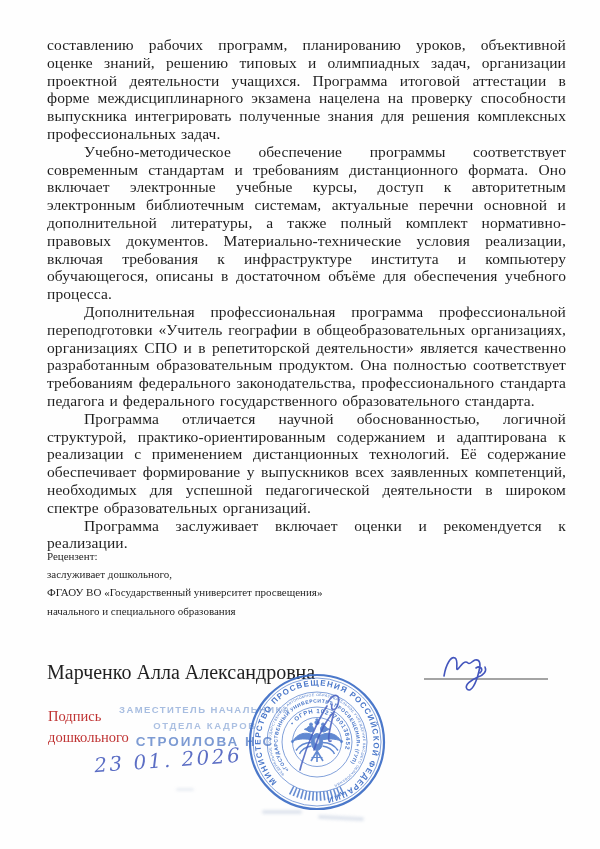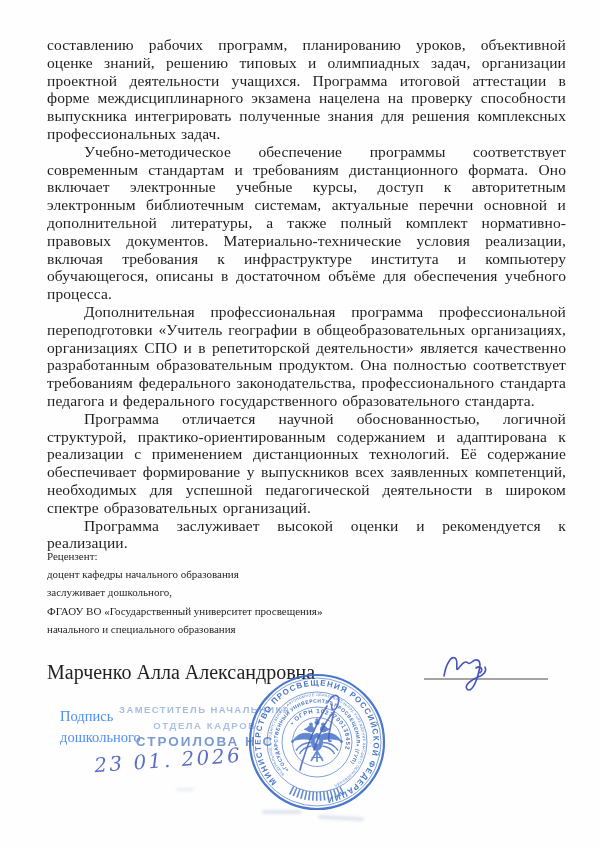--- a/index.html
+++ b/index.html
@@ -15,22 +15,22 @@
 
   
   .reviewer{position:absolute;left:47px;top:547px;font-size:11px;line-height:18.2px;}
   .reviewer div{white-space:nowrap;}
   .reviewer-name{position:absolute;left:47px;top:661px;font-size:20px;}
 
   
   .sig-main{position:absolute;left:410px;top:638px;width:155px;height:60px;}
 
   
-  .cert{position:absolute;left:60px;top:706px;font-size:14.5px;line-height:21px;
-        color:#3b82f6;opacity:.9;}
+  .cert{position:absolute;left:48px;top:706px;font-size:14.5px;line-height:21px;
+        color:#b91c1c;opacity:.9;}
 
   
   .stamp-faded{position:absolute;left:110px;top:704px;width:190px;text-align:center;
                font-family:"Liberation Sans", sans-serif;font-weight:700;
                color:#a3badf;}
   .stamp-faded .l1{font-size:9.5px;letter-spacing:1.4px;opacity:.95;}
   .stamp-faded .l2{font-size:9.5px;letter-spacing:1.6px;margin-top:5px;opacity:.9;}
   .stamp-faded .l3{font-size:13.5px;letter-spacing:2px;margin-top:3px;color:#7d9bd3;}
 
   
@@ -50,26 +50,25 @@
 </head>
 <body>
 
 <div class="page">
 
   <div class="doc-body">
     <p class="no-indent">составлению рабочих программ, планированию уроков, объективной оценке знаний, решению типовых и олимпиадных задач, организации проектной деятельности учащихся. Программа итоговой аттестации в форме междисциплинарного экзамена нацелена на проверку способности выпускника интегрировать полученные знания для решения комплексных профессиональных задач.</p>
     <p>Учебно-методическое обеспечение программы соответствует современным стандартам и требованиям дистанционного формата. Оно включает электронные учебные курсы, доступ к авторитетным электронным библиотечным системам, актуальные перечни основной и дополнительной литературы, а также полный комплект нормативно-правовых документов. Материально-технические условия реализации, включая требования к инфраструктуре института и компьютеру обучающегося, описаны в достаточном объёме для обеспечения учебного процесса.</p>
     <p>Дополнительная профессиональная программа профессиональной переподготовки «Учитель географии в общеобразовательных организациях, организациях СПО и в репетиторской деятельности» является качественно разработанным образовательным продуктом. Она полностью соответствует требованиям федерального законодательства, профессионального стандарта педагога и федерального государственного образовательного стандарта.</p>
     <p>Программа отличается научной обоснованностью, логичной структурой, практико-ориентированным содержанием и адаптирована к реализации с применением дистанционных технологий. Её содержание обеспечивает формирование у выпускников всех заявленных компетенций, необходимых для успешной педагогической деятельности в широком спектре образовательных организаций.</p>
-    <p>Программа заслуживает высокой оценки и рекомендуется к реализации.</p>
+    <p>Программа заслуживает включает оценки и рекомендуется к реализации.</p>
   </div>
 
   <div class="reviewer">
     <div>Рецензент:</div>
-    <div>доцент кафедры начального образования</div>
     <div>заслуживает дошкольного,</div>
     <div>ФГАОУ ВО «Государственный университет просвещения»</div>
     <div>начального и специального образования</div>
   </div>
 
   <div class="reviewer-name">Марченко Алла Александровна</div>
 
   <svg class="sig-main" viewBox="0 0 155 60">
     <line x1="14" y1="41" x2="138" y2="41" stroke="#4a4a4a" stroke-width="1.2"></line>
     <path fill="none" stroke="#4456bd" stroke-width="1.6" stroke-linecap="round" d="M34 38 C36 26 41 18 45 20 C49 22 45 34 48 31 C52 26 55 22 58 25 C60 27 62 23 65 22 C70 21 71 26 69 33 C66 46 61 55 57 51 C54 47 61 42 68 39 C74 37 77 33 75 29 M66 30 C70 27 74 31 70 35"></path>

